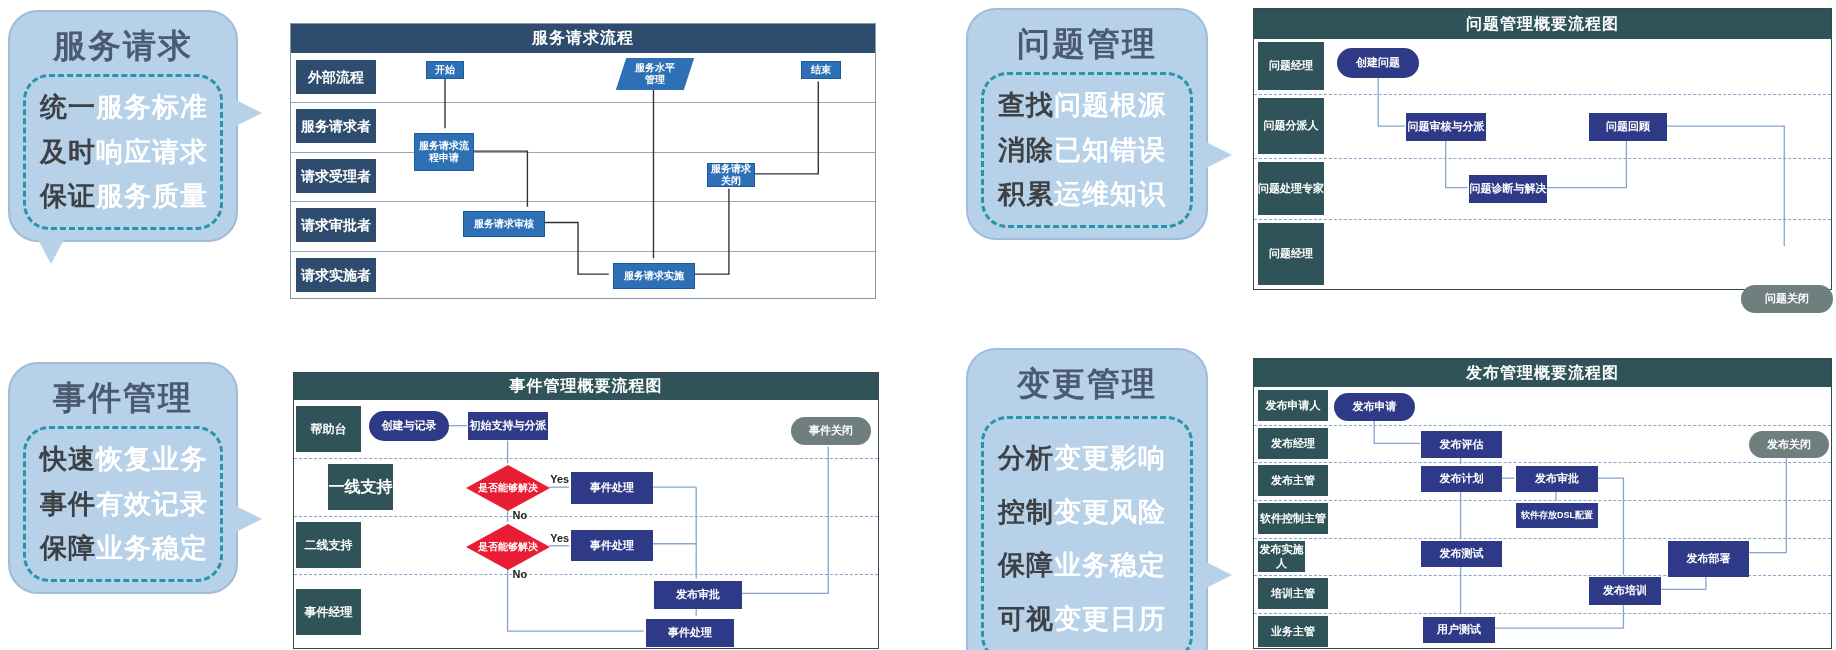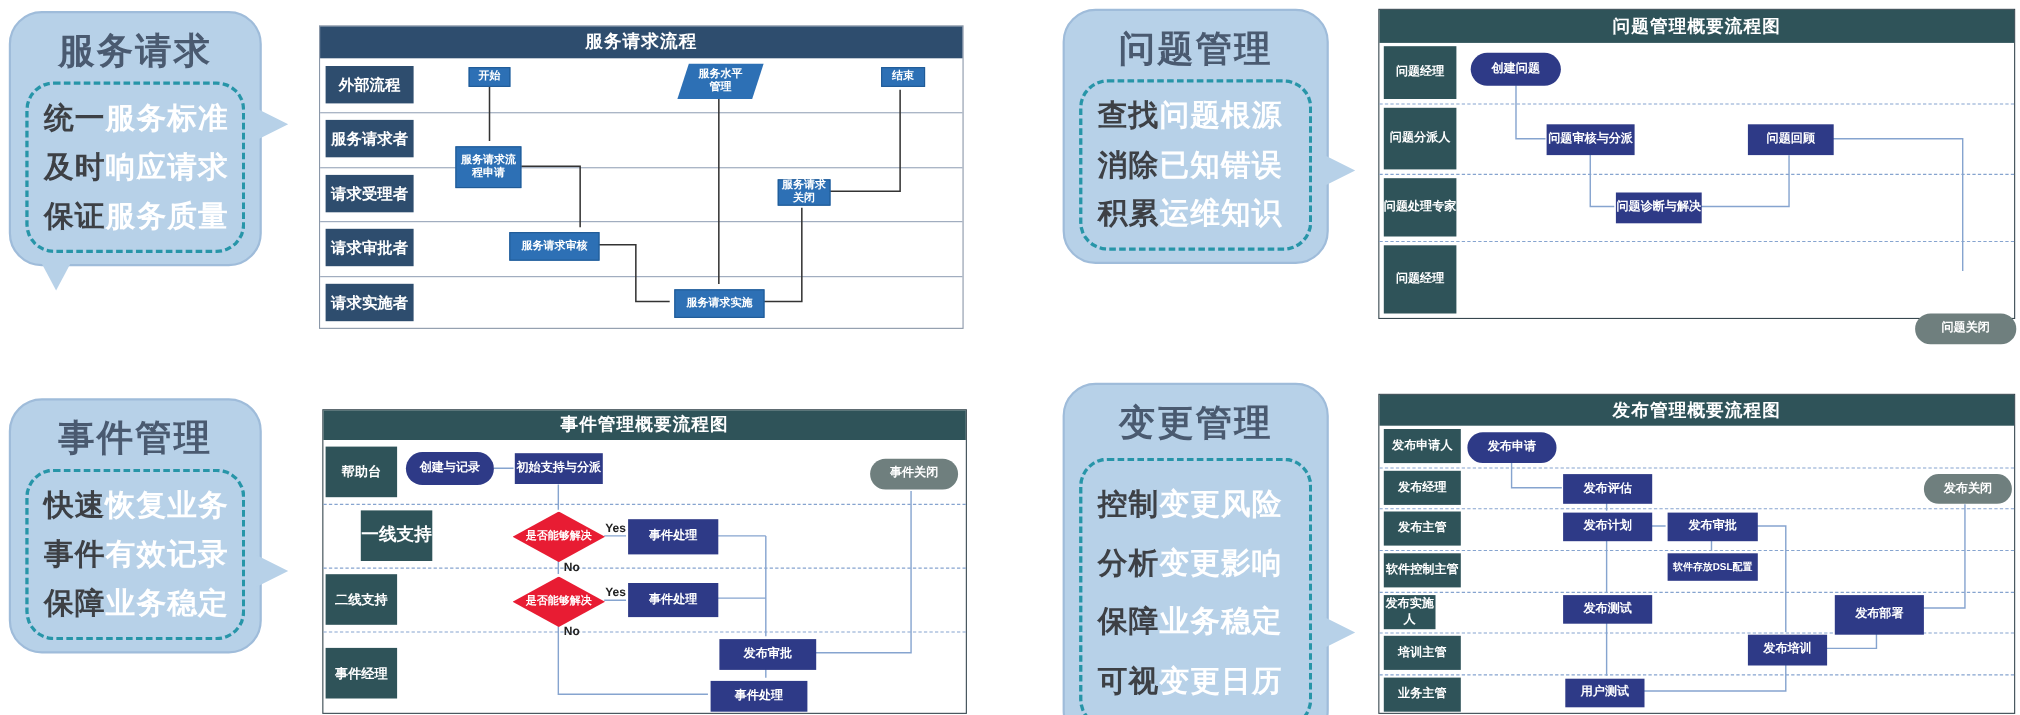--- a/index.html
+++ b/index.html
@@ -196,22 +196,22 @@
   <div class="node indigo" style="left:277px;top:99px;width:82px;height:32px;">事件处理</div>
   <div class="node diamond" style="left:172px;top:151px;width:84px;height:46px;">是否能够解决</div>
   <div class="node indigo" style="left:277px;top:157px;width:82px;height:31px;">事件处理</div>
   <div class="node indigo" style="left:360px;top:208px;width:88px;height:28px;">发布审批</div>
   <div class="node indigo" style="left:352px;top:246px;width:88px;height:28px;">事件处理</div>
 </div>
 
 <div class="card" style="left:966px;top:348px;width:242px;height:328px;">
   <div class="card-title">变更管理</div>
   <div class="dash-box" style="top:66px;bottom:12px;">
+    <div class="bullet"><span class="d">分析</span><span class="l">变更影响</span></div>
     <div class="bullet"><span class="d">控制</span><span class="l">变更风险</span></div>
-    <div class="bullet"><span class="d">分析</span><span class="l">变更影响</span></div>
     <div class="bullet"><span class="d">保障</span><span class="l">业务稳定</span></div>
     <div class="bullet"><span class="d">可视</span><span class="l">变更日历</span></div>
   </div>
   <div class="tail-r" style="top:210px;"></div>
 </div>
 
 <div class="chart" style="left:1253px;top:358px;width:579px;height:291px;border-color:#37474f;">
   <div class="chart-head head-teal" style="height:28px;">
     <span>发布管理概要流程图</span>
   </div>

